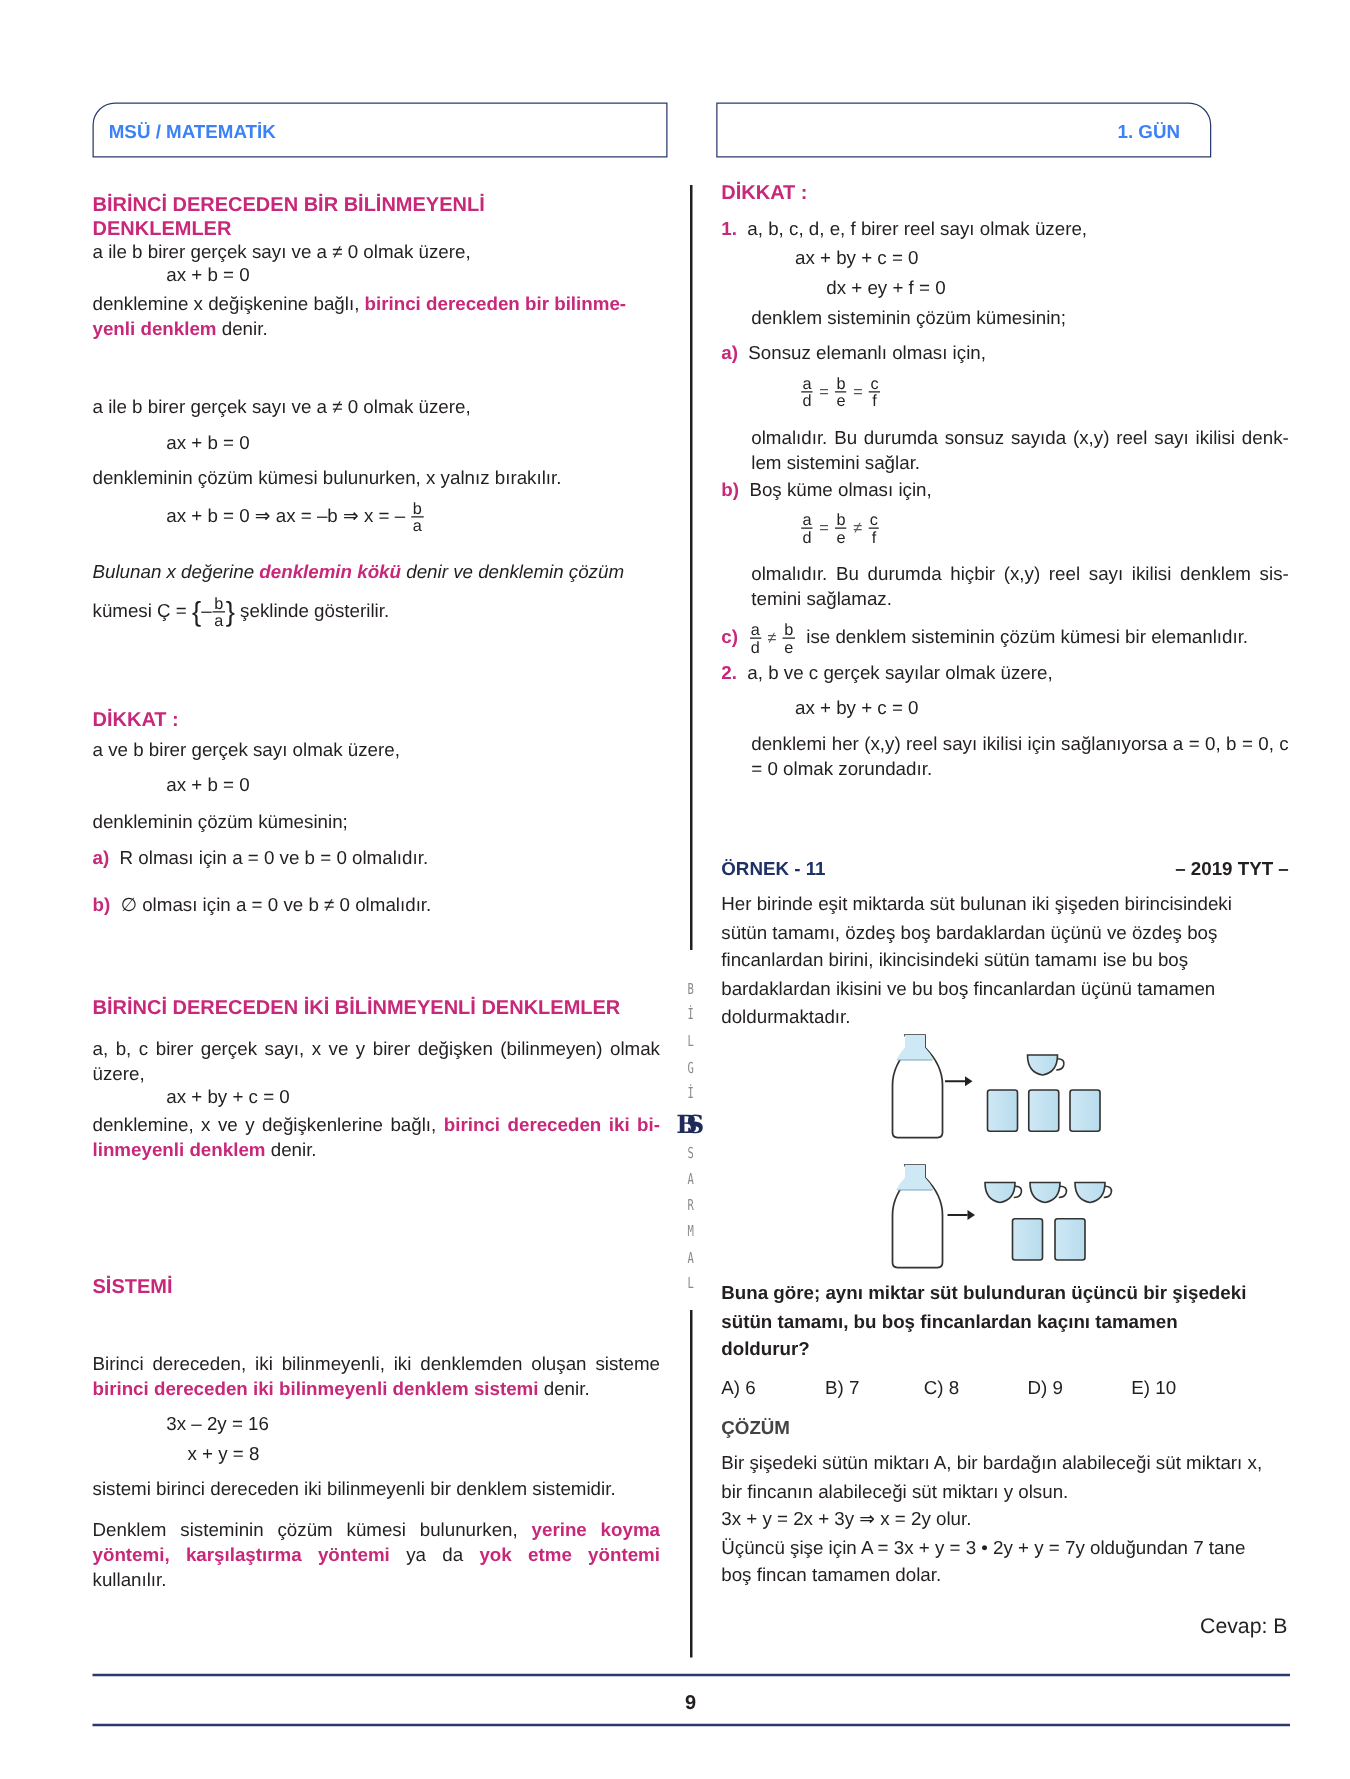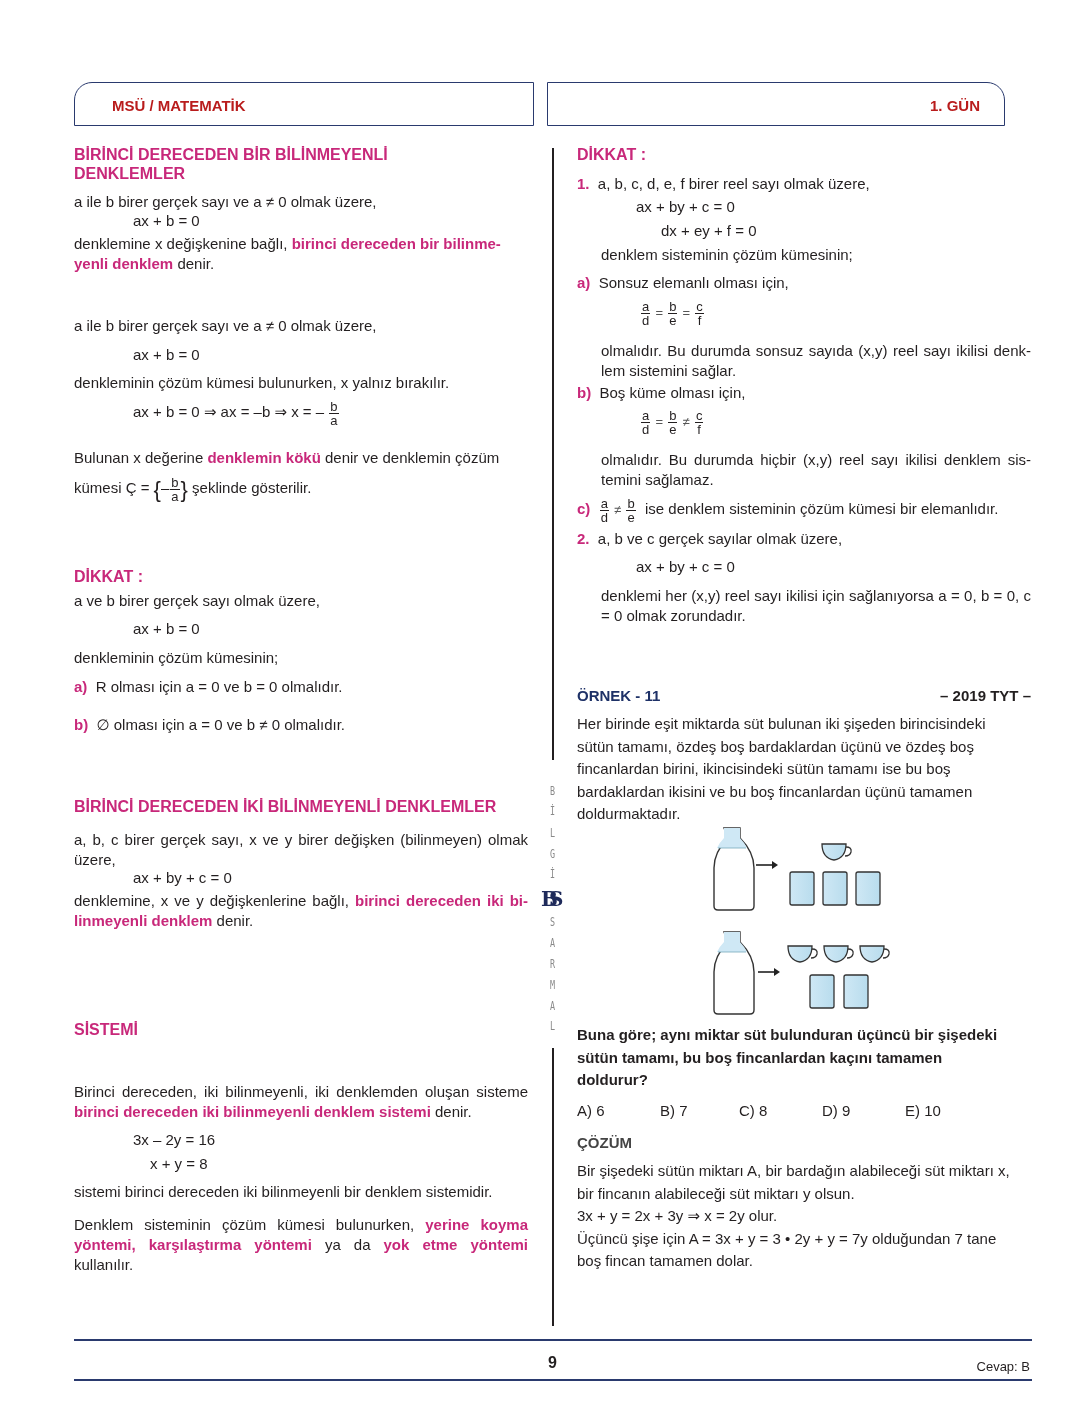--- a/index.html
+++ b/index.html
@@ -1,22 +1,22 @@
 <!DOCTYPE html>
 <html><head>
 <meta charset="utf-8">
 <style>
   * { box-sizing: border-box; margin: 0; padding: 0; }
   html, body { width: 1080px; height: 1423px; background: #ffffff; }
   body { position: relative; font-family: "Liberation Sans", sans-serif; color: #231f20; font-size: 15px; line-height: 1.32; }
   .abs { position: absolute; }
   .hdr-box { position: absolute; top: 82px; height: 44px; border: 1.5px solid #2a3a6e; background: #fff; }
   .hdr-left { left: 74px; width: 460px; border-top-left-radius: 18px; }
-  .hdr-right { left: 547px; width: 458px; border-top-right-radius: 18px; }
-  .hdr-text { position: absolute; top: 13px; font-weight: bold; font-size: 15px; color: #b91c1c; margin-left: 25px; }
+  .hdr-right { left: 573px; width: 396px; border-top-right-radius: 18px; }
+  .hdr-text { position: absolute; top: 13px; font-weight: bold; font-size: 15px; color: #3b82f6; }
   .pink { color: #c8287a; font-weight: bold; }
   .pinkh { color: #c8287a; font-weight: bold; font-size: 16px; line-height: 1.2; }
   .navy { color: #1e3167; font-weight: bold; }
   .line { position: absolute; white-space: nowrap; }
   .para { position: absolute; text-align: justify; }
   .frac { display: inline-flex; flex-direction: column; align-items: center; vertical-align: middle; font-size: 13px; line-height: 1.0; margin: 0 1px; }
   .frac .num { border-bottom: 1px solid #231f20; padding: 0 1px; }
   .lbl { color: #c8287a; font-weight: bold; }
   .vline { position: absolute; left: 552px; width: 1.5px; background: #231f20; }
   .sidebar-letter { position: absolute; left: 549px; font-family: "DejaVu Sans Mono", monospace; font-size: 12px; color: #8a8a8a; transform: scaleX(0.7); }
@@ -44,42 +44,42 @@
   <span class="abs" style="left:541px;top:886px;font-family:'DejaVu Serif',serif;font-weight:bold;font-size:20px;color:#1e2a5a;letter-spacing:-9px;">BS</span>
   <span class="sidebar-letter" style="top:915px;">S</span>
   <span class="sidebar-letter" style="top:936px;">A</span>
   <span class="sidebar-letter" style="top:957px;">R</span>
   <span class="sidebar-letter" style="top:978px;">M</span>
   <span class="sidebar-letter" style="top:999px;">A</span>
   <span class="sidebar-letter" style="top:1019px;">L</span>
 </div>
 
 <section>
-  <div class="abs pinkh" style="left:74px;top:145px;">
+  <div class="abs pinkh" style="left:74px;top:155px;">
     <div>BİRİNCİ DERECEDEN BİR BİLİNMEYENLİ</div>
     <div>DENKLEMLER</div>
   </div>
   <div class="line" style="left:74px;top:192px;">a ile b birer gerçek sayı ve a ≠ 0 olmak üzere,</div>
   <div class="line" style="left:133px;top:211px;">ax + b = 0</div>
   <div class="para" style="left:74px;top:234px;width:454px;">
     <span>denklemine x değişkenine bağlı, </span><span class="pink">birinci dereceden bir bilinme-</span><br>
     <span class="pink">yenli denklem</span><span> denir.</span>
   </div>
 
   <div class="line" style="left:74px;top:316px;">a ile b birer gerçek sayı ve a ≠ 0 olmak üzere,</div>
   <div class="line" style="left:133px;top:345px;">ax + b = 0</div>
   <div class="line" style="left:74px;top:373px;">denkleminin çözüm kümesi bulunurken, x yalnız bırakılır.</div>
   <div class="line" style="left:133px;top:400px;">
     <span>ax + b = 0 ⇒ ax = –b ⇒  x = –</span>
     <span class="frac">
         <span class="num">b</span>
         <span>a</span>
       </span>
   </div>
-  <div class="para" style="left:74px;top:448px;width:454px;">
+  <div class="para" style="left:74px;top:448px;width:454px;font-style:italic;">
     <span>Bulunan x değerine </span><span class="pink">denklemin kökü</span><span> denir ve denklemin çözüm</span>
   </div>
   <div class="line" style="left:74px;top:475px;">
     <span>kümesi  Ç = </span>
     <span style="font-size:22px;vertical-align:middle;font-weight:lighter;">{</span><span>–</span><span class="frac">
         <span class="num">b</span>
         <span>a</span>
       </span><span style="font-size:22px;vertical-align:middle;font-weight:lighter;">}</span>
     <span> şeklinde gösterilir.</span>
   </div>
@@ -270,18 +270,18 @@
     <span class="abs" style="left:328px;">E) 10</span>
   </div>
   <div class="abs" style="left:577px;top:1133px;font-weight:bold;color:#444;">ÇÖZÜM</div>
   <div class="abs" style="left:577px;top:1160px;line-height:22.5px;">
     <div>Bir şişedeki sütün miktarı A, bir bardağın alabileceği süt miktarı x,</div>
     <div>bir fincanın alabileceği süt miktarı y olsun.</div>
     <div>3x + y = 2x + 3y ⇒ x = 2y olur.</div>
     <div>Üçüncü şişe için A = 3x + y = 3 • 2y + y = 7y olduğundan 7 tane</div>
     <div>boş fincan tamamen dolar.</div>
   </div>
-  <div class="abs" style="right:50px;top:1358px;font-size:13px;">Cevap: B</div>
+  <div class="abs" style="right:50px;top:1290px;font-size:17px;">Cevap: B</div>
 </section>
 
 <div class="hr" style="top:1339px;"></div>
 <div class="abs" style="left:0;width:1105px;text-align:center;top:1352px;font-weight:bold;font-size:16px;">9</div>
 <div class="hr" style="top:1379px;"></div>
 
 </body></html>

